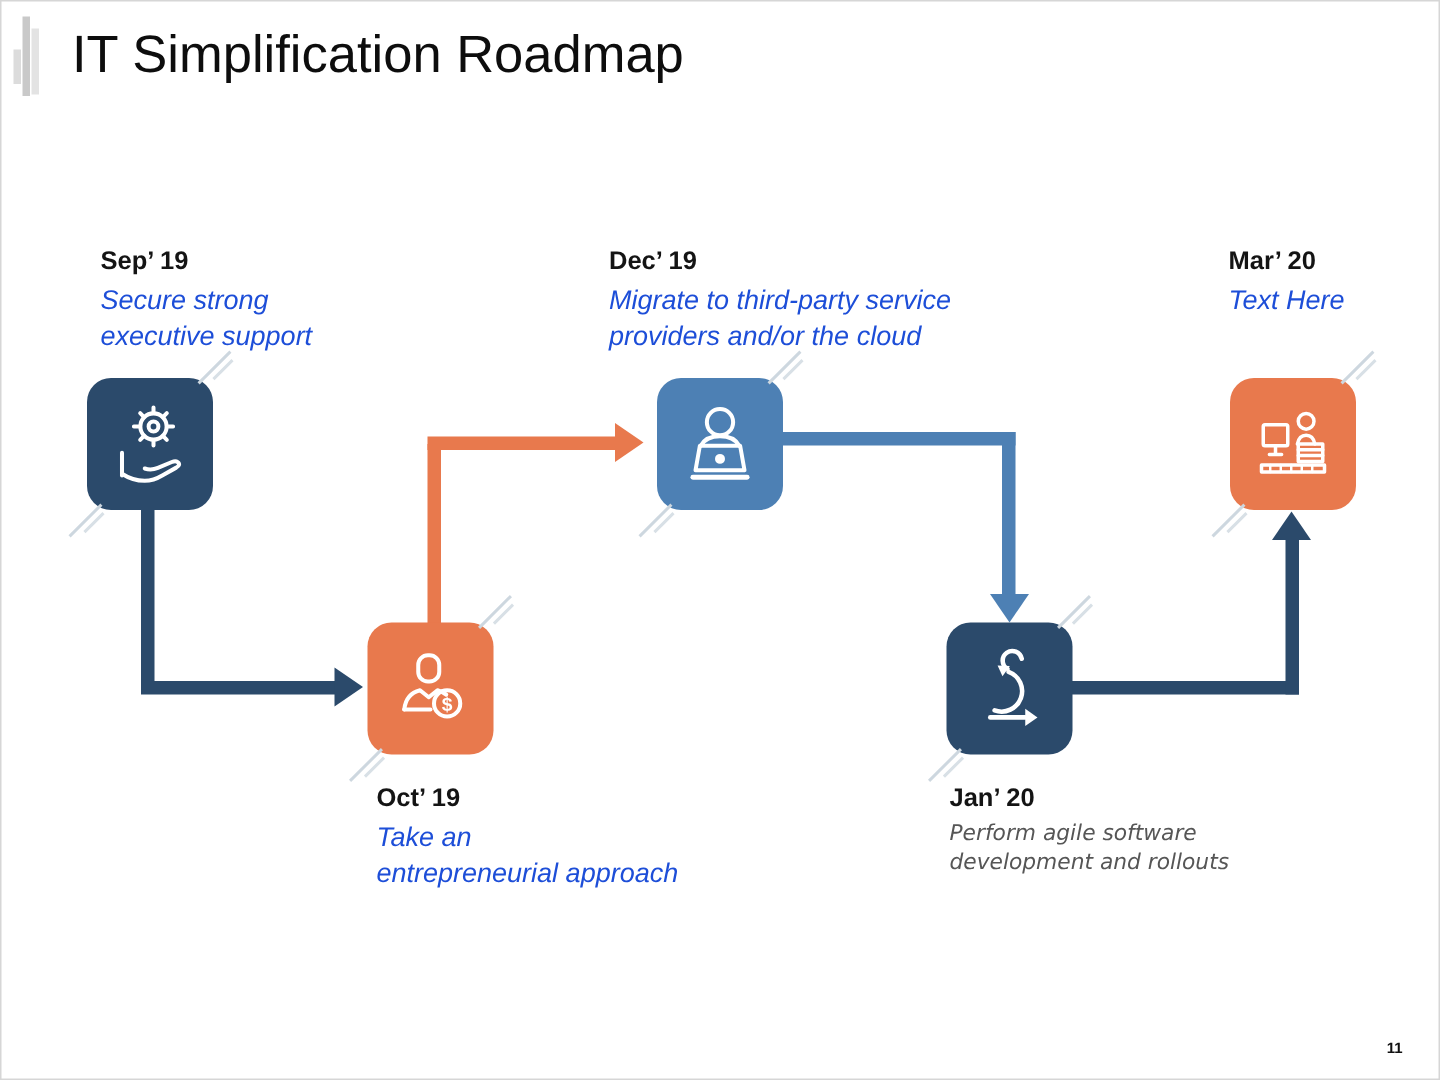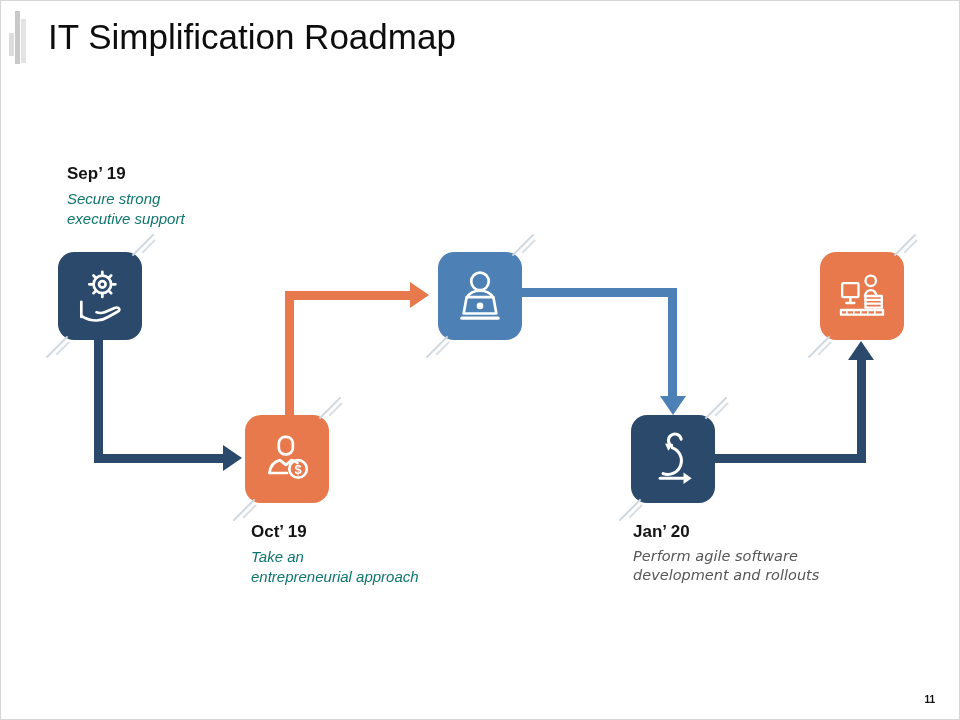--- a/index.html
+++ b/index.html
@@ -15,21 +15,21 @@
   .logo .b2{left:6px;top:0;width:5px;height:53px;background:#c9c9c9;}
   .logo .b3{left:12px;top:8px;width:5px;height:44px;background:#e3e3e3;}
   .title{
     position:absolute;left:47px;top:16px;
     font-size:35px;font-weight:normal;color:#0d0d0d;letter-spacing:0px;
   }
   
   .mlabel{position:absolute;}
   .mlabel .date{font-size:17px;font-weight:bold;color:#141414;margin-bottom:5px;}
   .mlabel .desc{
-    font-size:15px;font-style:italic;color:#0f766e;line-height:1.33;
+    font-size:18px;font-style:italic;color:#1d4ed8;line-height:1.33;
     white-space:pre-line;
   }
   .mlabel.alt .desc{font-family:"DejaVu Sans",sans-serif;font-size:14.5px;color:#565656;}
   
   .box{
     position:absolute;width:84px;height:88px;border-radius:16px;z-index:3;
     display:flex;align-items:center;justify-content:center;
   }
   .navy{background:#2b4a6b;}
   .orange{background:#e8794d;}
@@ -65,20 +65,29 @@
     <span class="b1"></span>
     <span class="b2"></span>
     <span class="b3"></span>
   </div>
   <div class="title">IT Simplification Roadmap</div>
 
   <div class="mlabel" style="left:66px;top:163px;width:230px">
     <div class="date">Sep’ 19</div>
     <div class="desc">Secure strong
 executive support</div>
+  </div>
+  <div class="mlabel" style="left:405px;top:163px;width:260px">
+    <div class="date">Dec’ 19</div>
+    <div class="desc">Migrate to third-party service
+providers and/or the cloud</div>
+  </div>
+  <div class="mlabel" style="left:818px;top:163px;width:140px">
+    <div class="date">Mar’ 20</div>
+    <div class="desc">Text Here</div>
   </div>
 
   <div class="mlabel" style="left:250px;top:521px;width:230px">
     <div class="date">Oct’ 19</div>
     <div class="desc">Take an
 entrepreneurial approach</div>
   </div>
   <div class="mlabel alt" style="left:632px;top:521px;width:230px">
     <div class="date">Jan’ 20</div>
     <div class="desc">Perform agile software

